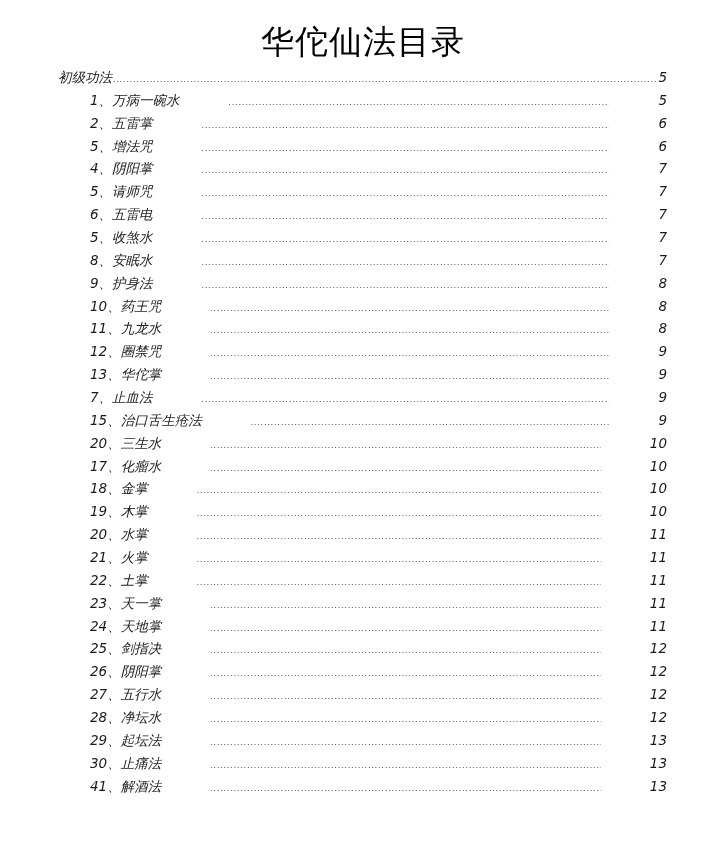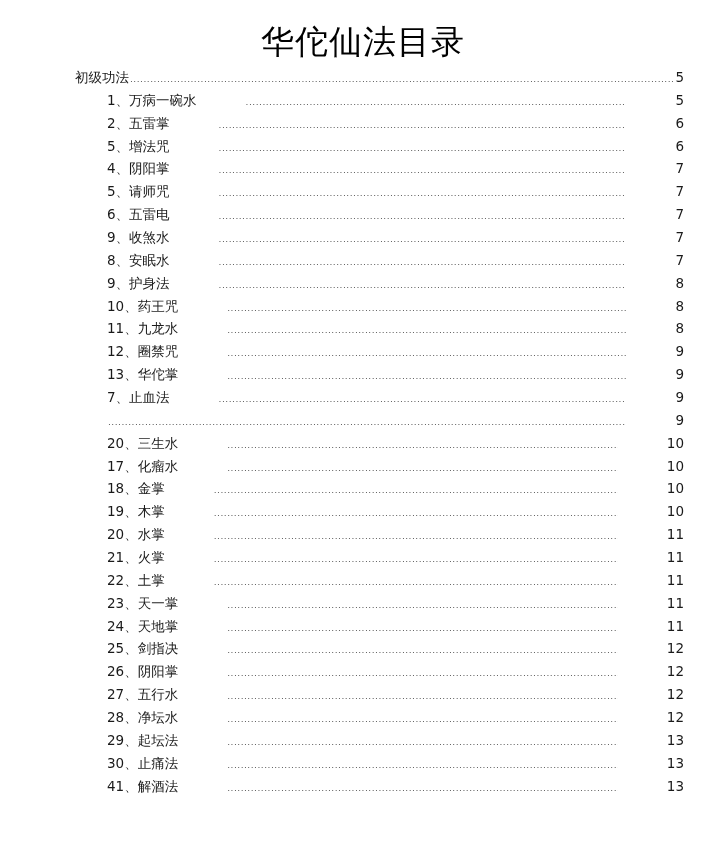--- a/index.html
+++ b/index.html
@@ -1,20 +1,20 @@
 <!DOCTYPE html>
 <html><head>
 <meta charset="utf-8">
 <style>
   html, body { margin:0; padding:0; background:#ffffff; }
   body { width:726px; height:843px; position:relative; overflow:hidden;
          font-family:"DejaVu Sans","Liberation Sans",sans-serif; color:#1a1a1a; }
   .title { position:absolute; left:0; width:726px; top:20px; text-align:center;
            font-size:33px; line-height:44px; color:#000; letter-spacing:1px; }
-  .toc { position:absolute; left:75px; top:66px; width:609px; }
+  .toc { position:absolute; left:58px; top:66px; width:609px;font-style:italic; }
   .row { display:flex; align-items:baseline; height:22.87px; line-height:22.87px; font-size:13.5px; }
   .row.sub { padding-left:32px;gap:48px; }
   .label { white-space:nowrap; }
   .leader { flex:1; overflow:hidden; white-space:nowrap; color:#555; font-size:9px; letter-spacing:0.5px; margin:0 1px; }
   .leader::after { content:"....................................................................................................................................................................................................................................................................................."; }
   .page { white-space:nowrap; text-align:right; }
 </style>
 </head>
 <body>
 
@@ -51,21 +51,21 @@
         <span class="label">5、请师咒</span>
         <span class="leader"></span>
         <span class="page">7</span>
       </div>
       <div class="row sub">
         <span class="label">6、五雷电</span>
         <span class="leader"></span>
         <span class="page">7</span>
       </div>
       <div class="row sub">
-        <span class="label">9、收煞水</span>
+        <span class="label">5、收煞水</span>
         <span class="leader"></span>
         <span class="page">7</span>
       </div>
       <div class="row sub">
         <span class="label">8、安眠水</span>
         <span class="leader"></span>
         <span class="page">7</span>
       </div>
       <div class="row sub">
         <span class="label">9、护身法</span>
@@ -91,20 +91,21 @@
         <span class="label">13、华佗掌</span>
         <span class="leader"></span>
         <span class="page">9</span>
       </div>
       <div class="row sub">
         <span class="label">7、止血法</span>
         <span class="leader"></span>
         <span class="page">9</span>
       </div>
       <div class="row sub">
+        <span class="label">15、治口舌生疮法</span>
         <span class="leader"></span>
         <span class="page">9</span>
       </div>
       <div class="row sub">
         <span class="label">20、三生水</span>
         <span class="leader"></span>
         <span class="page">10</span>
       </div>
       <div class="row sub">
         <span class="label">17、化瘤水</span>

